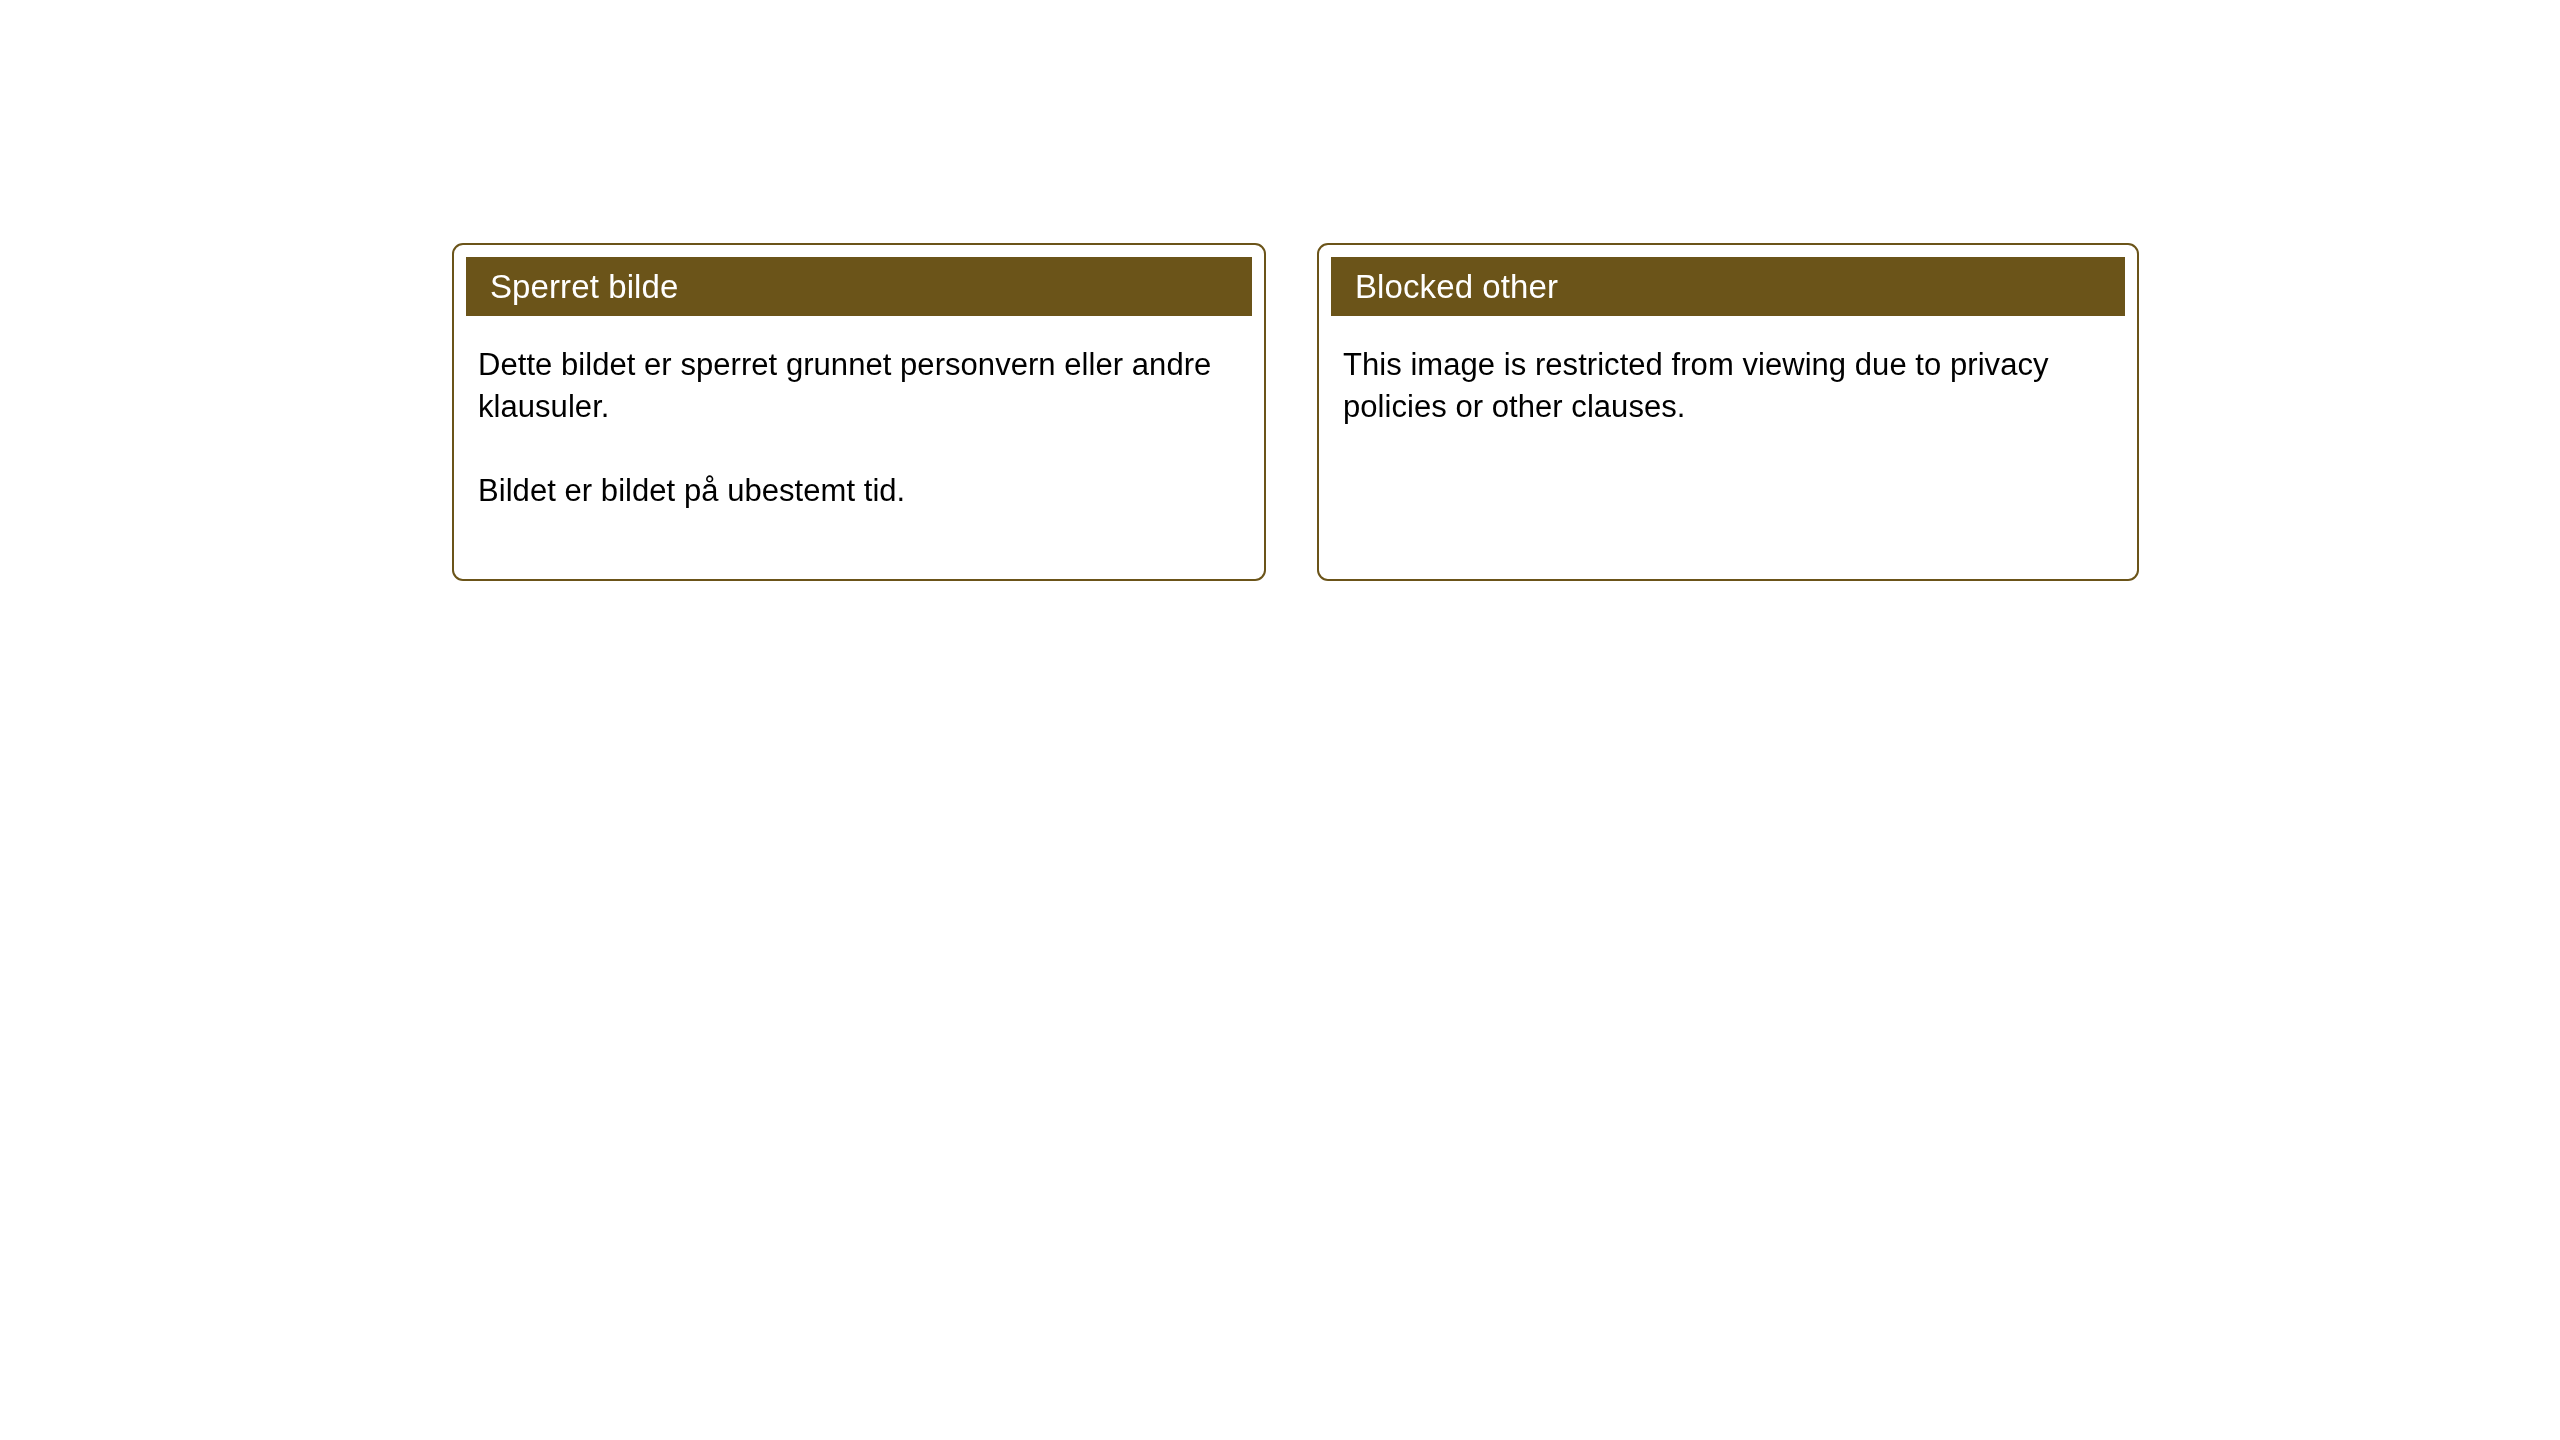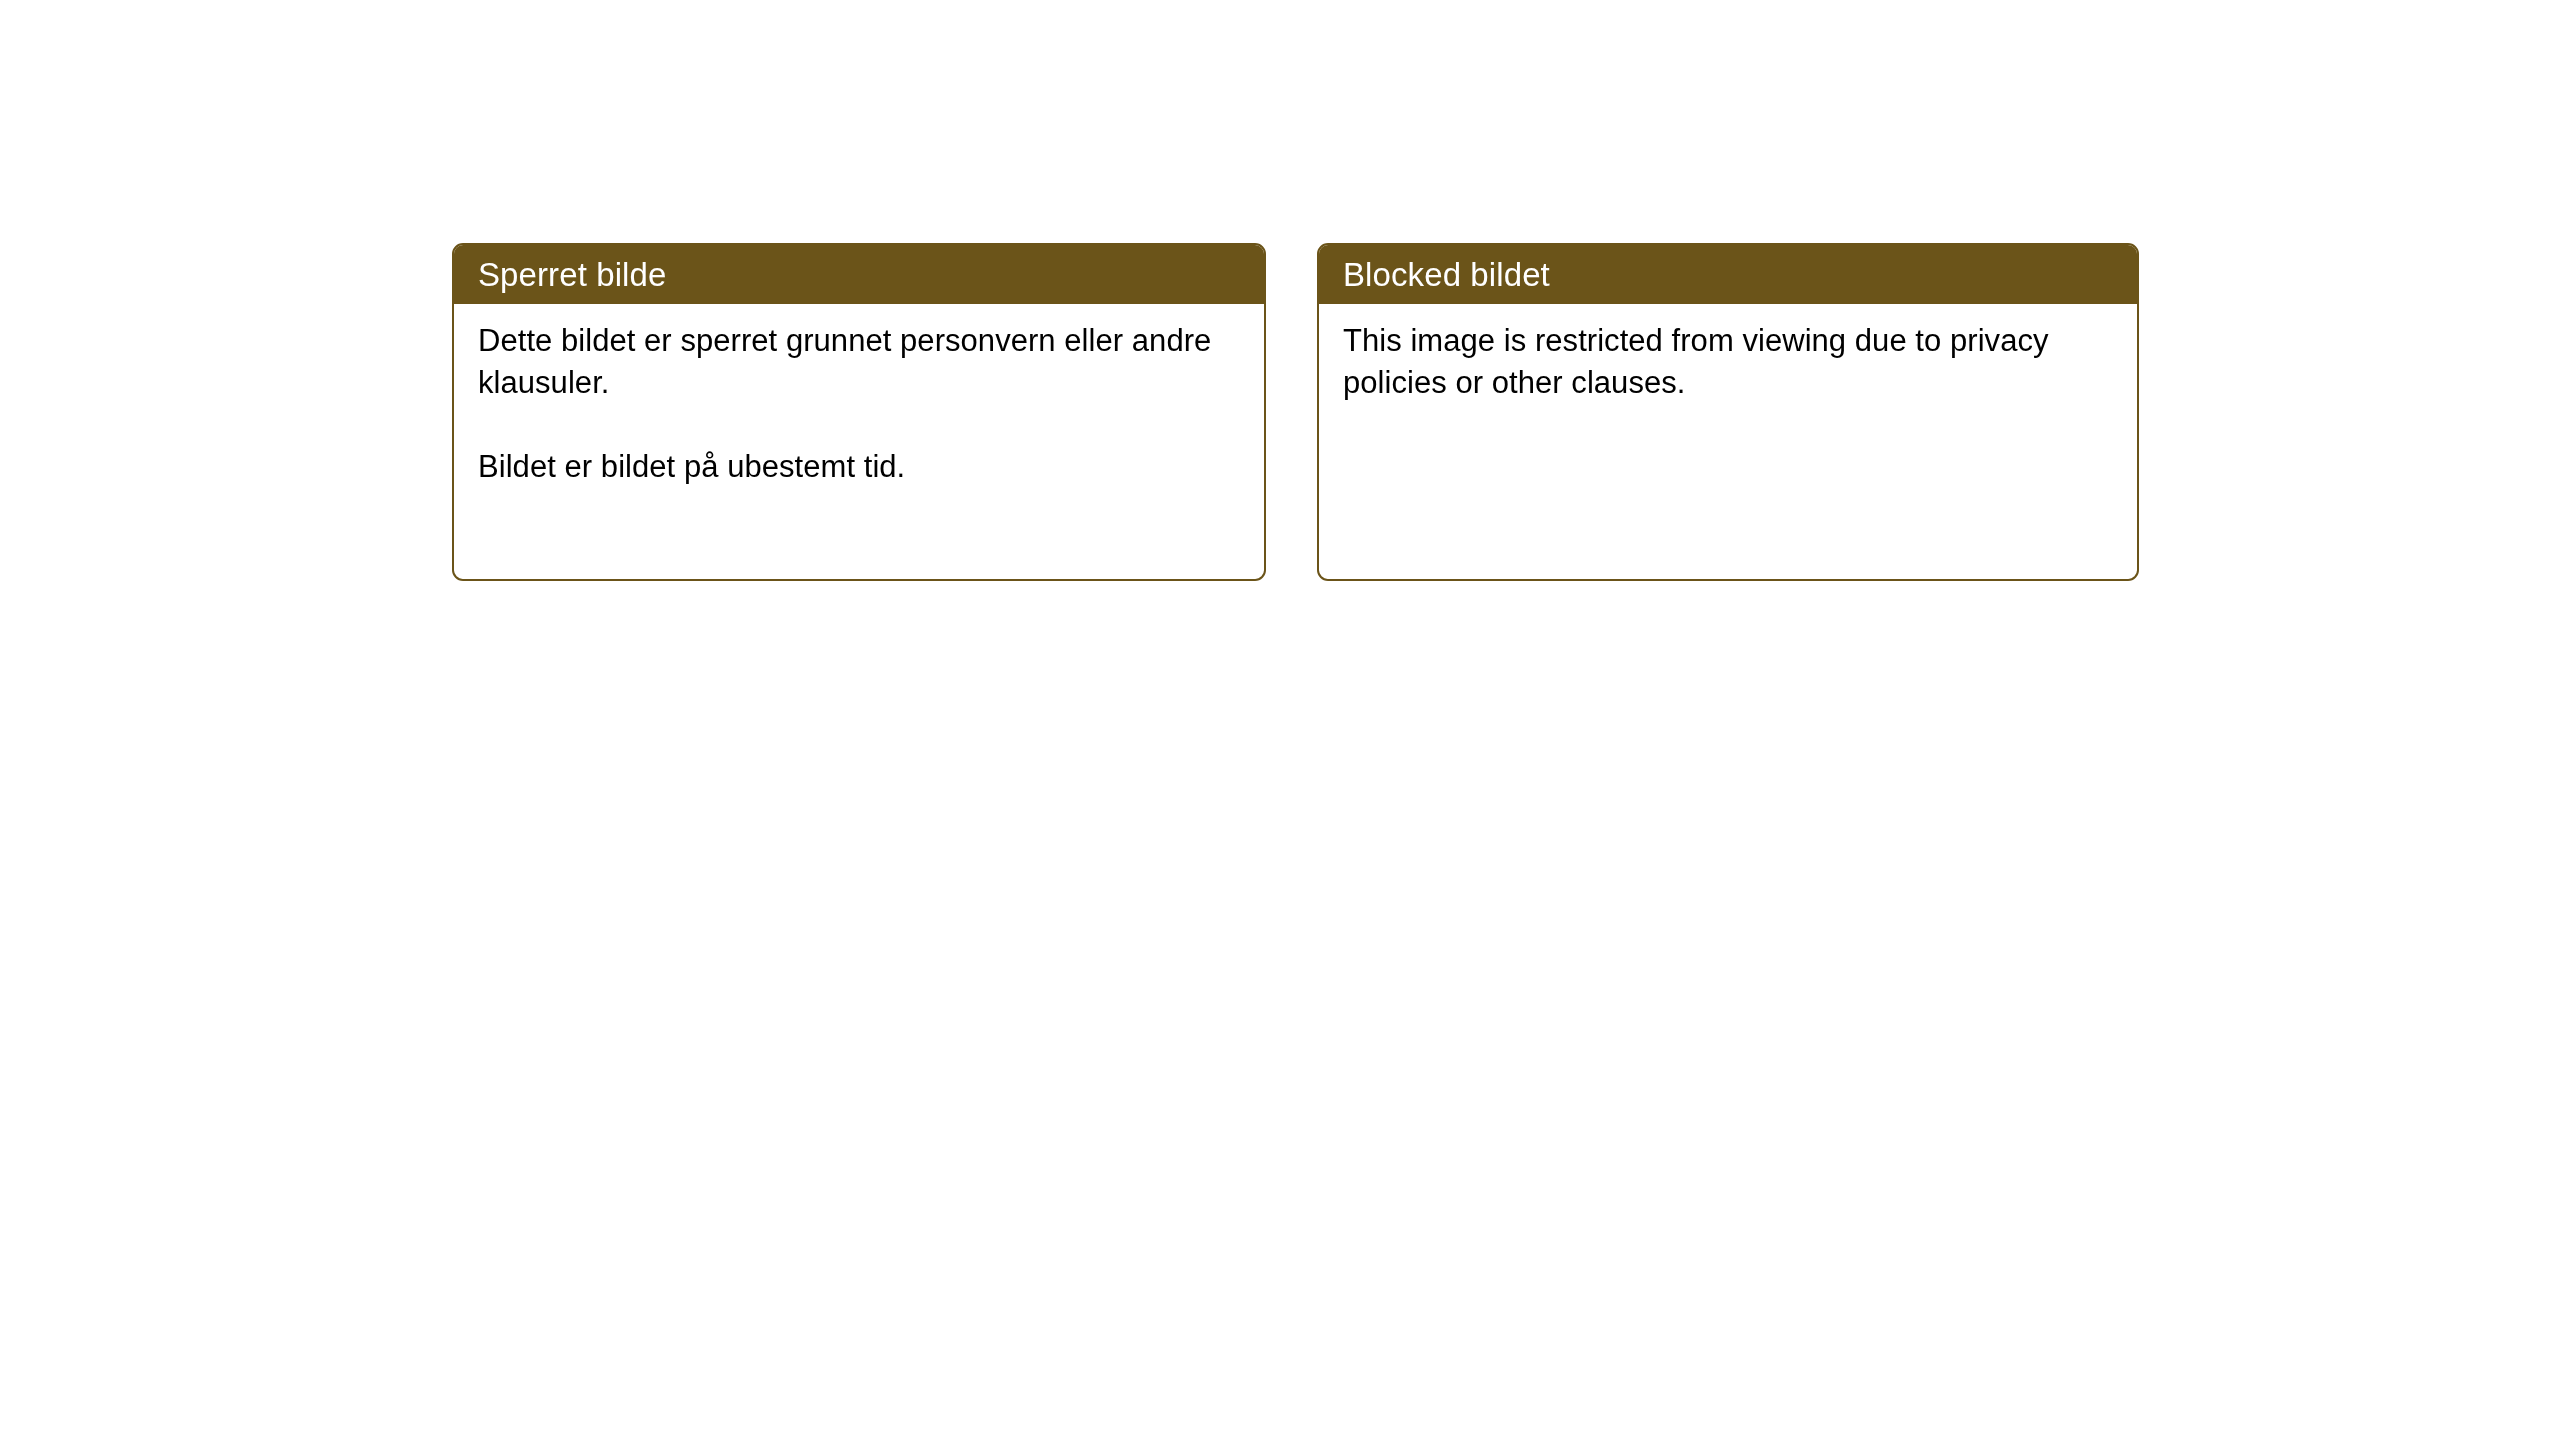--- a/index.html
+++ b/index.html
@@ -47,21 +47,21 @@
   }
 
   .card-header {
     background: #6B5419;
     color: #ffffff;
     font-size: 33px;
     line-height: 1;
     font-weight: normal;
     letter-spacing: 0.1px;
     padding: 13px 0 14px 24px;
-    margin: 0;
+    margin: 12px;
     height: 59px;
     box-sizing: border-box;
     display: flex;
     align-items: center;
     white-space: nowrap;
   }
 
   .card-body {
     flex: 1 1 auto;
     background: #ffffff;
@@ -89,19 +89,19 @@
 
   <section class="notice-card card-no">
     <h2 class="card-header">Sperret bilde</h2>
     <div class="card-body">
       <p>Dette bildet er sperret grunnet personvern eller andre klausuler.</p>
       <p class="para-spacer">Bildet er bildet på ubestemt tid.</p>
     </div>
   </section>
 
   <section class="notice-card card-en">
-    <h2 class="card-header">Blocked bildet</h2>
+    <h2 class="card-header">Blocked other</h2>
     <div class="card-body">
       <p>This image is restricted from viewing due to privacy policies or other clauses.</p>
     </div>
   </section>
 
 </div>
 
 </body></html>

